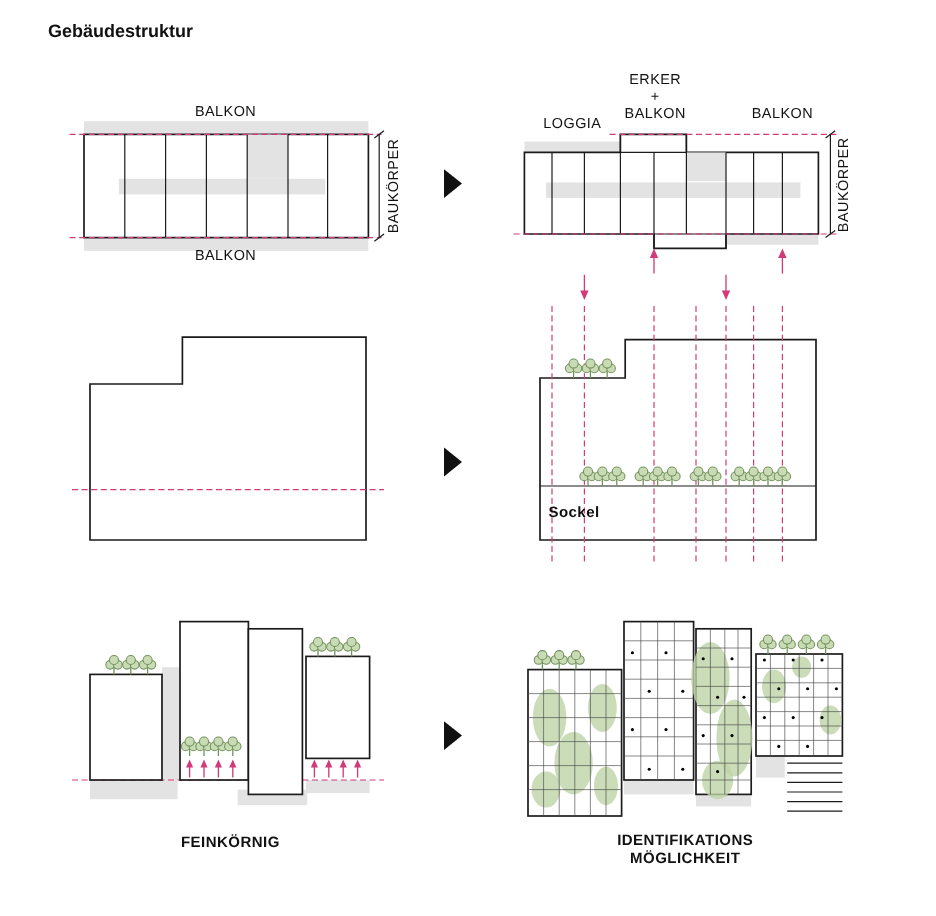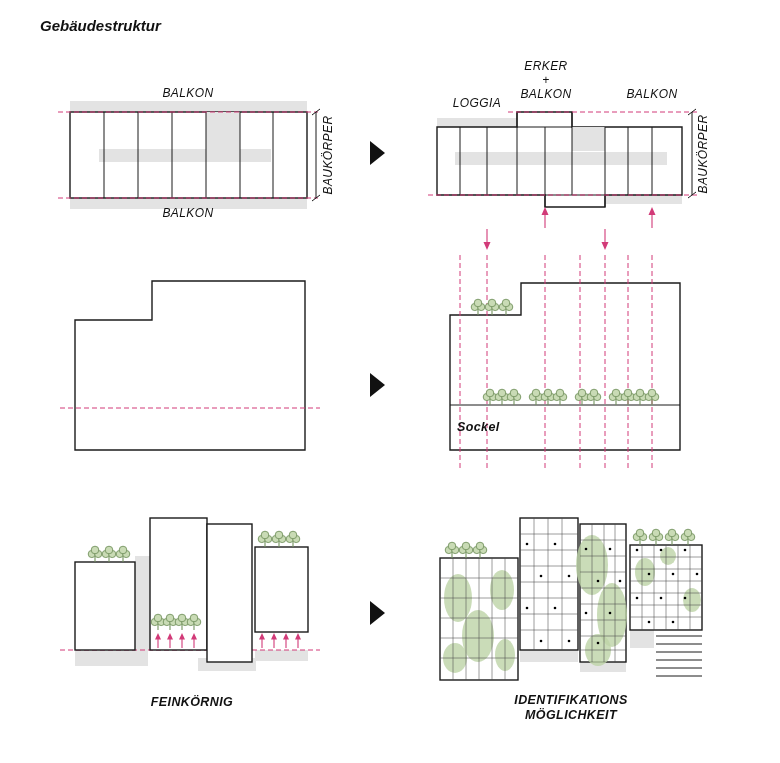--- a/index.html
+++ b/index.html
@@ -1,17 +1,17 @@
 <!DOCTYPE html>
 <html style="--line: #1b1b1b; --magenta: #d23a78; --gray: #e3e3e3; --tree-fill: #c9dbb5; --tree-stroke: #74935f; --green-veg: #bdd3a6;"><head>
 <meta charset="utf-8">
 <style>
   html,body { margin:0; padding:0; background:#ffffff; }
   .page { width:780px; height:763px; position:relative; background:#fff;
-          font-family:"Liberation Sans", sans-serif;font-style:italic; }
+          font-family:"Liberation Sans", sans-serif; }
   svg { display:block; }
   svg text { font-family:"Liberation Sans", sans-serif; fill:#111; }
   .title    { font-size:15px; font-weight:bold; }
   .lbl      { font-size:12px; letter-spacing:.4px; }
   .lbl-bold { font-size:12.5px; font-weight:bold; letter-spacing:.4px; }
   .outline  { fill:#ffffff; stroke:var(--line,#1b1b1b); stroke-width:1.4; }
   .thin     { stroke:var(--line,#1b1b1b); stroke-width:1; fill:none; }
   .hair     { stroke:#4a4a4a; stroke-width:.55; fill:none; }
   .grayfill { fill:var(--gray,#e3e3e3); }
   .dash     { stroke:var(--magenta,#d23a78); stroke-width:1; stroke-dasharray:5 3; fill:none; }

